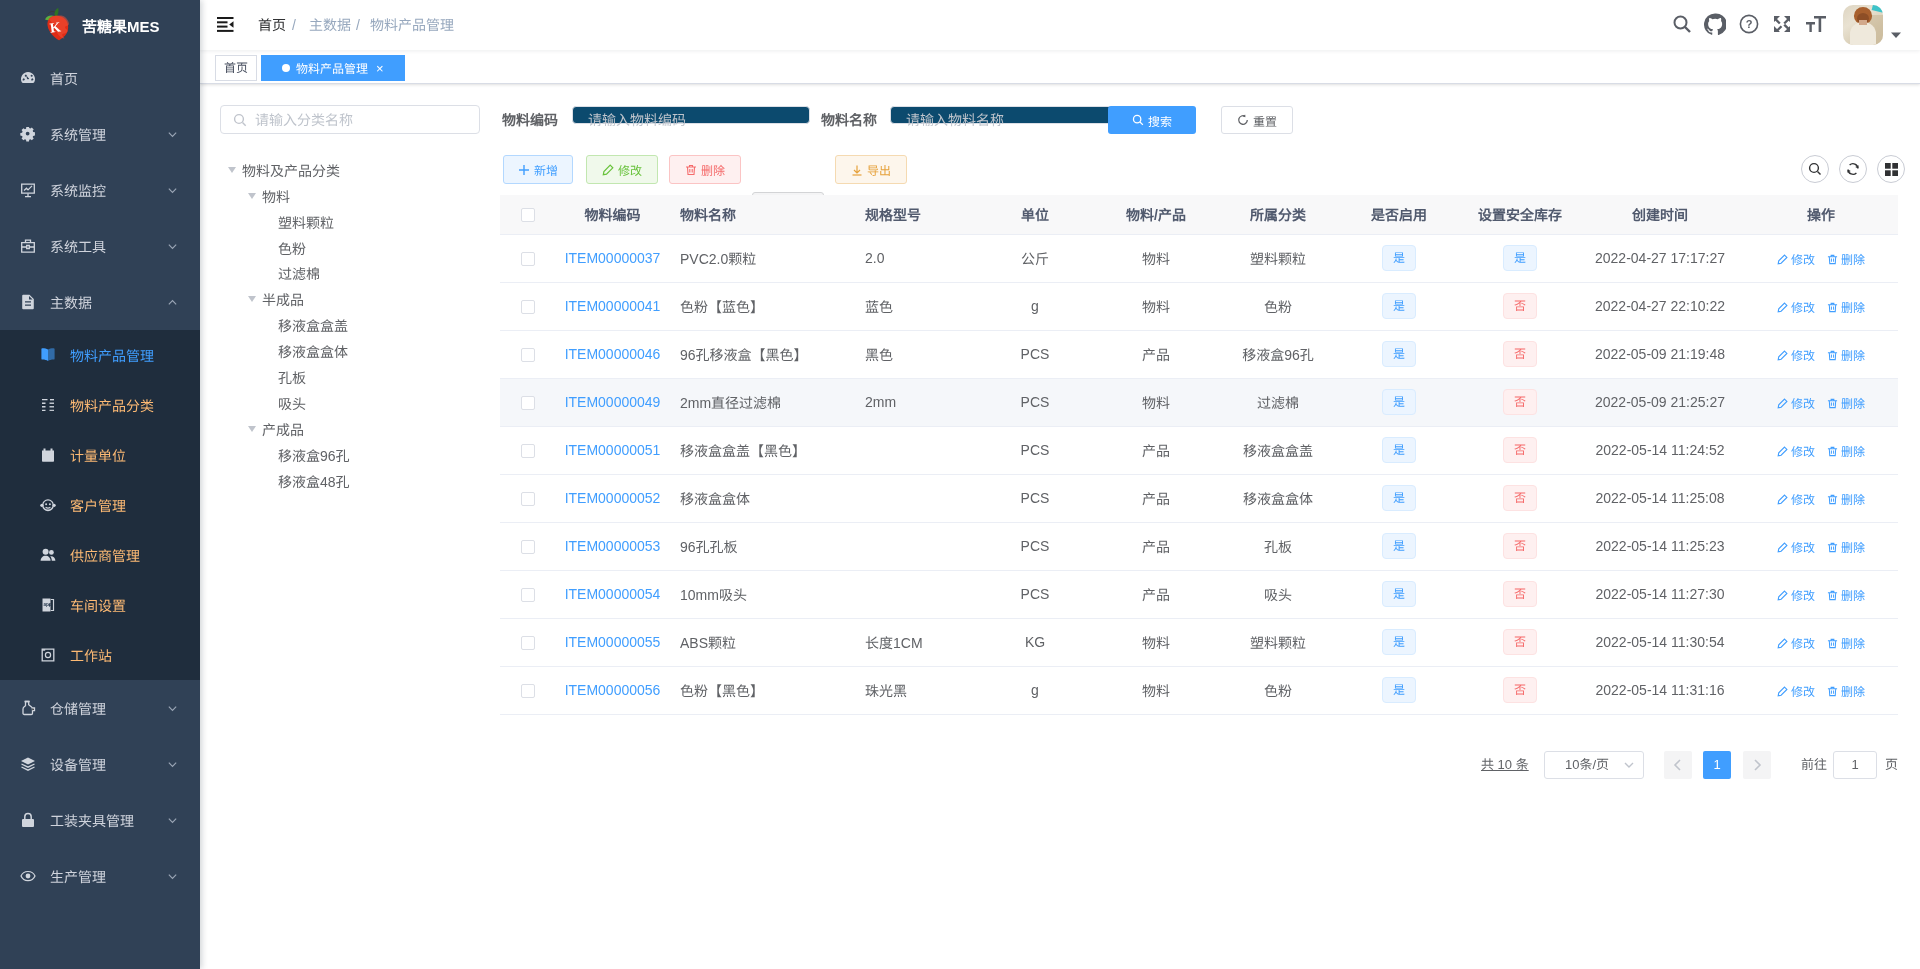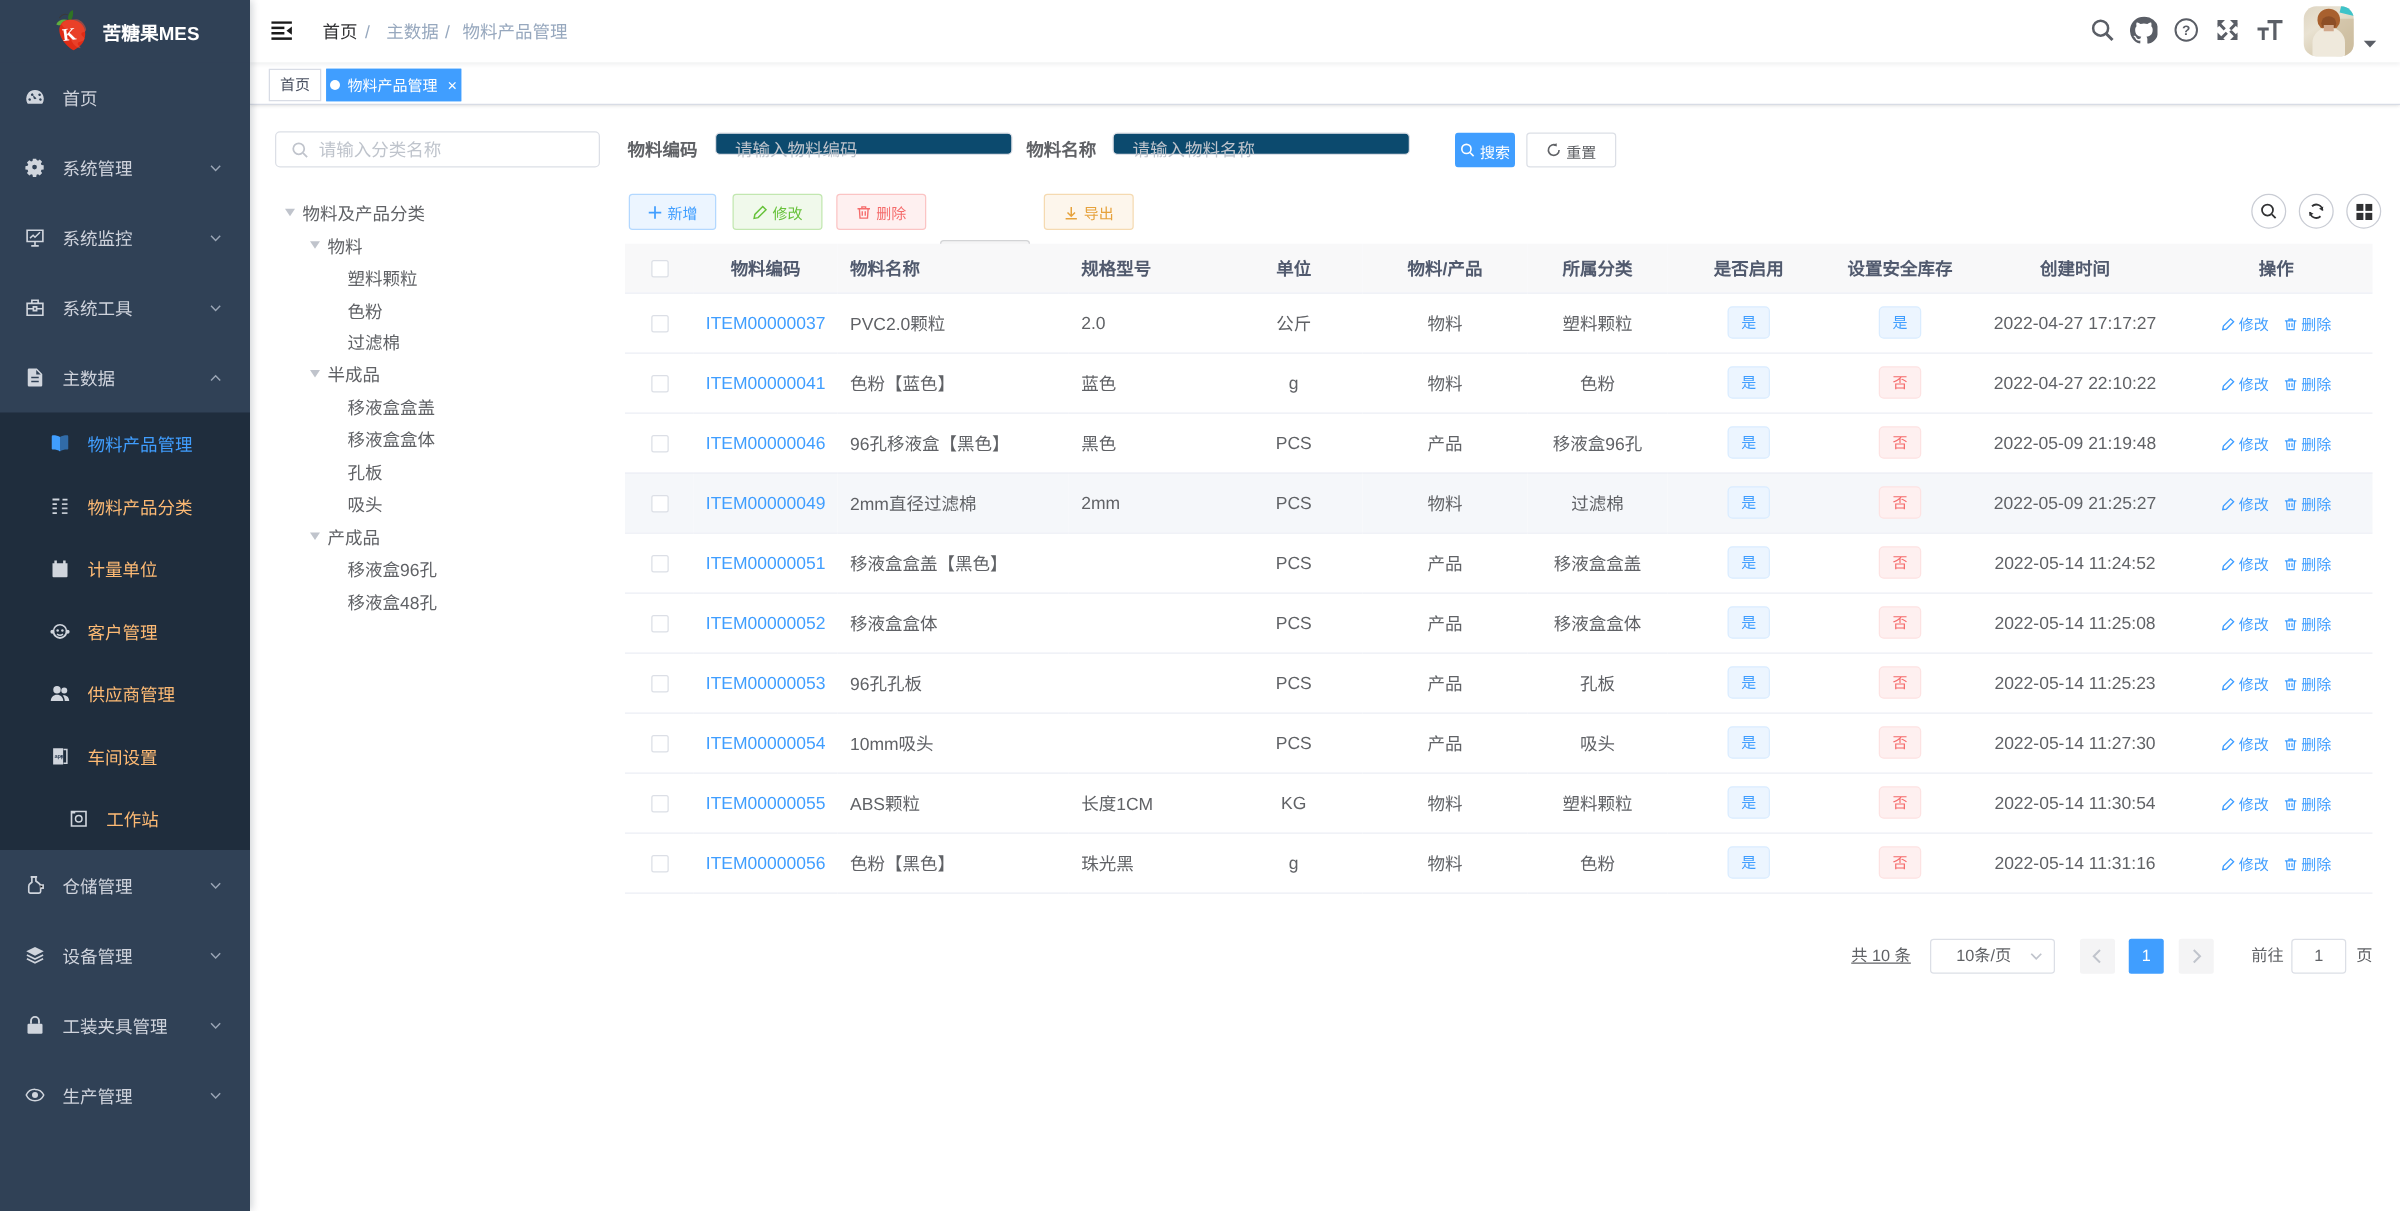--- a/index.html
+++ b/index.html
@@ -25,21 +25,21 @@
   box-shadow:0 1px 4px rgba(0,21,41,.08); }
 #hamb { position:absolute; left:17px; top:17px; }
 .bc { position:absolute; top:0; height:50px; line-height:50px; font-size:14px; }
 .bc1 { left:58px; color:#303133; }
 .bcs { color:#97a8be; }
 
 #tags { position:fixed; left:200px; top:50px; width:1720px; height:34px; background:#fff; z-index:4;
   border-bottom:1px solid #d8dce5; box-shadow:0 1px 3px 0 rgba(0,0,0,.12), 0 0 3px 0 rgba(0,0,0,.04); }
 .tag { position:absolute; top:5px; height:26px; line-height:25px; border:1px solid #d8dce5;
   background:#fff; color:#495060; font-size:12px; padding:0 8px; }
-.tag.on { padding:0 2px;text-align:center; }
+.tag.on { padding:0 20px;text-align:center; }
 .tag.on { background:#409eff; color:#fff; border-color:#409eff; }
 .tag.on .dot { display:inline-block; width:8px; height:8px; border-radius:50%; background:#fff;
   margin-right:6px; position:relative; top:-1px; }
 .tag.on .x { display:inline-block; margin-left:8px; font-size:13px; }
 
 #content { position:absolute; left:200px; top:84px; width:1720px; height:885px; background:#fff; }
 
 #treebox { position:absolute; left:20px; top:21px; width:260px; }
 #treeinput { width:260px; height:29px; border:1px solid #dcdfe6; border-radius:4px; position:relative; }
 #treeinput .ph { position:absolute; left:34px; top:0; line-height:28px; color:#bfc4cc; font-size:14px; }
@@ -180,21 +180,21 @@
   </div>
   <div class="smi" style="top:580px;">
     <svg class="ic" viewBox="0 0 16 16">
         <path fill="#d0d5dd" d="M2.5 1.5h8v13h-8z"></path>
         <path fill="none" stroke="#d0d5dd" stroke-width="1.2" d="M10.8 2.5h2.7v11h-2.7"></path>
         <text x="3.6" y="9" font-size="4.5" fill="#304156" font-weight="bold">app</text>
         <circle cx="9.3" cy="8" r=".9" fill="#304156"></circle>
       </svg>
     车间设置
   </div>
-  <div class="smi" style="top:630px;padding-left:15px;">
+  <div class="smi" style="top:630px;">
     <svg class="ic" viewBox="0 0 16 16">
         <path fill="none" stroke="#d0d5dd" stroke-width="1.3" d="M2.2 2.2h11.6v11.6H2.2z"></path>
         <circle cx="8" cy="8" r="2.6" fill="none" stroke="#d0d5dd" stroke-width="1.2"></circle>
         <path fill="#d0d5dd" d="M2.2 2.2h3v1.5h-3z"></path>
       </svg>
     工作站
   </div>
   <div class="mi" style="top:680px;">
     <svg class="ic" viewBox="0 0 16 16">
         <path fill="none" stroke="#d0d5dd" stroke-width="1.3" d="M5.5 1.5h3.2v3.3l2.6 2a3 3 0 0 1 1.2 2.4v4a1.3 1.3 0 0 1-1.3 1.3H4.3A1.3 1.3 0 0 1 3 13.2v-4a3 3 0 0 1 1.2-2.4l1.3-1V1.5z"></path>
@@ -316,21 +316,21 @@
   <div class="trow" style="top:384px;left:78px;">移液盒48孔</div>
 
   <span class="flabel" style="left:302px;top:22px;">物料编码</span>
   <div class="finput" style="left:372px;top:22px;width:238px;">
       <div class="ph">请输入物料编码</div>
     </div>
   <span class="flabel" style="left:621px;top:22px;">物料名称</span>
   <div class="finput" style="left:690px;top:22px;width:238px;">
       <div class="ph">请输入物料名称</div>
     </div>
-  <div class="btn" style="left:964px;top:22px;width:48px;height:28px;background:#409eff;color:#fff;">
+  <div class="btn" style="left:908px;top:22px;width:88px;height:28px;background:#409eff;color:#fff;">
     <svg width="12" height="12" viewBox="0 0 14 14" style="margin-right:4px;">
         <circle cx="6" cy="6" r="4.3" fill="none" stroke="#fff" stroke-width="1.5"></circle>
         <path d="M9.3 9.3l3.4 3.4" stroke="#fff" stroke-width="1.5"></path>
       </svg>搜索</div>
   <div class="btn" style="left:1021px;top:22px;width:72px;height:28px;background:#fff;border-color:#dcdfe6;color:#606266;">
     <svg width="12" height="12" viewBox="0 0 14 14" style="margin-right:4px;">
         <path d="M12 7A5 5 0 1 1 9.5 2.7" fill="none" stroke="#606266" stroke-width="1.5"></path>
         <path d="M9.5 0.5l.3 3.3-3.1-.9z" fill="#606266"></path>
       </svg>重置</div>
 

